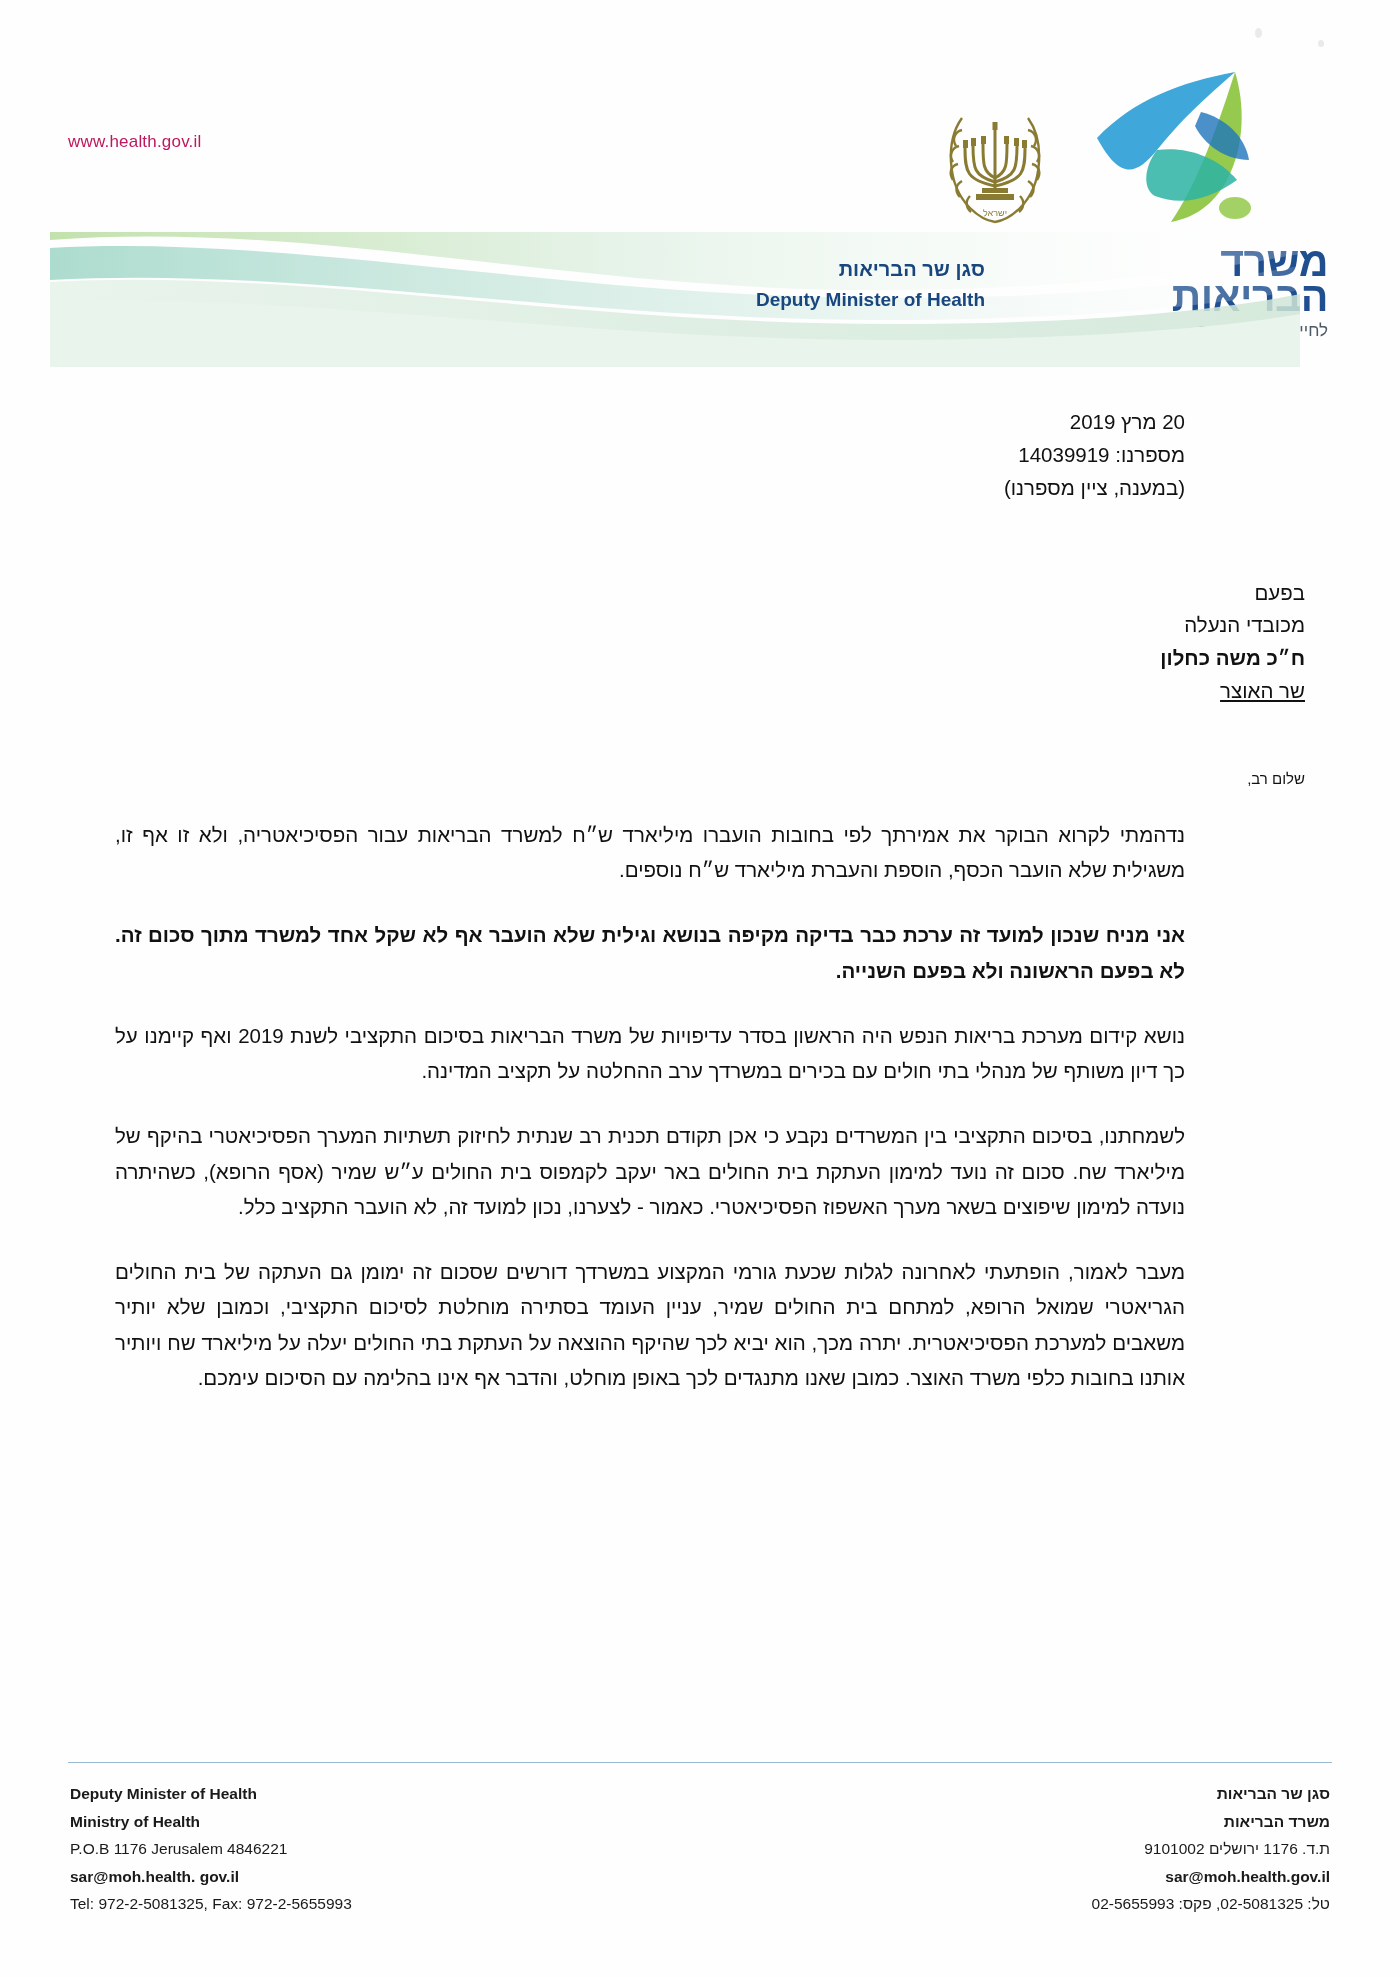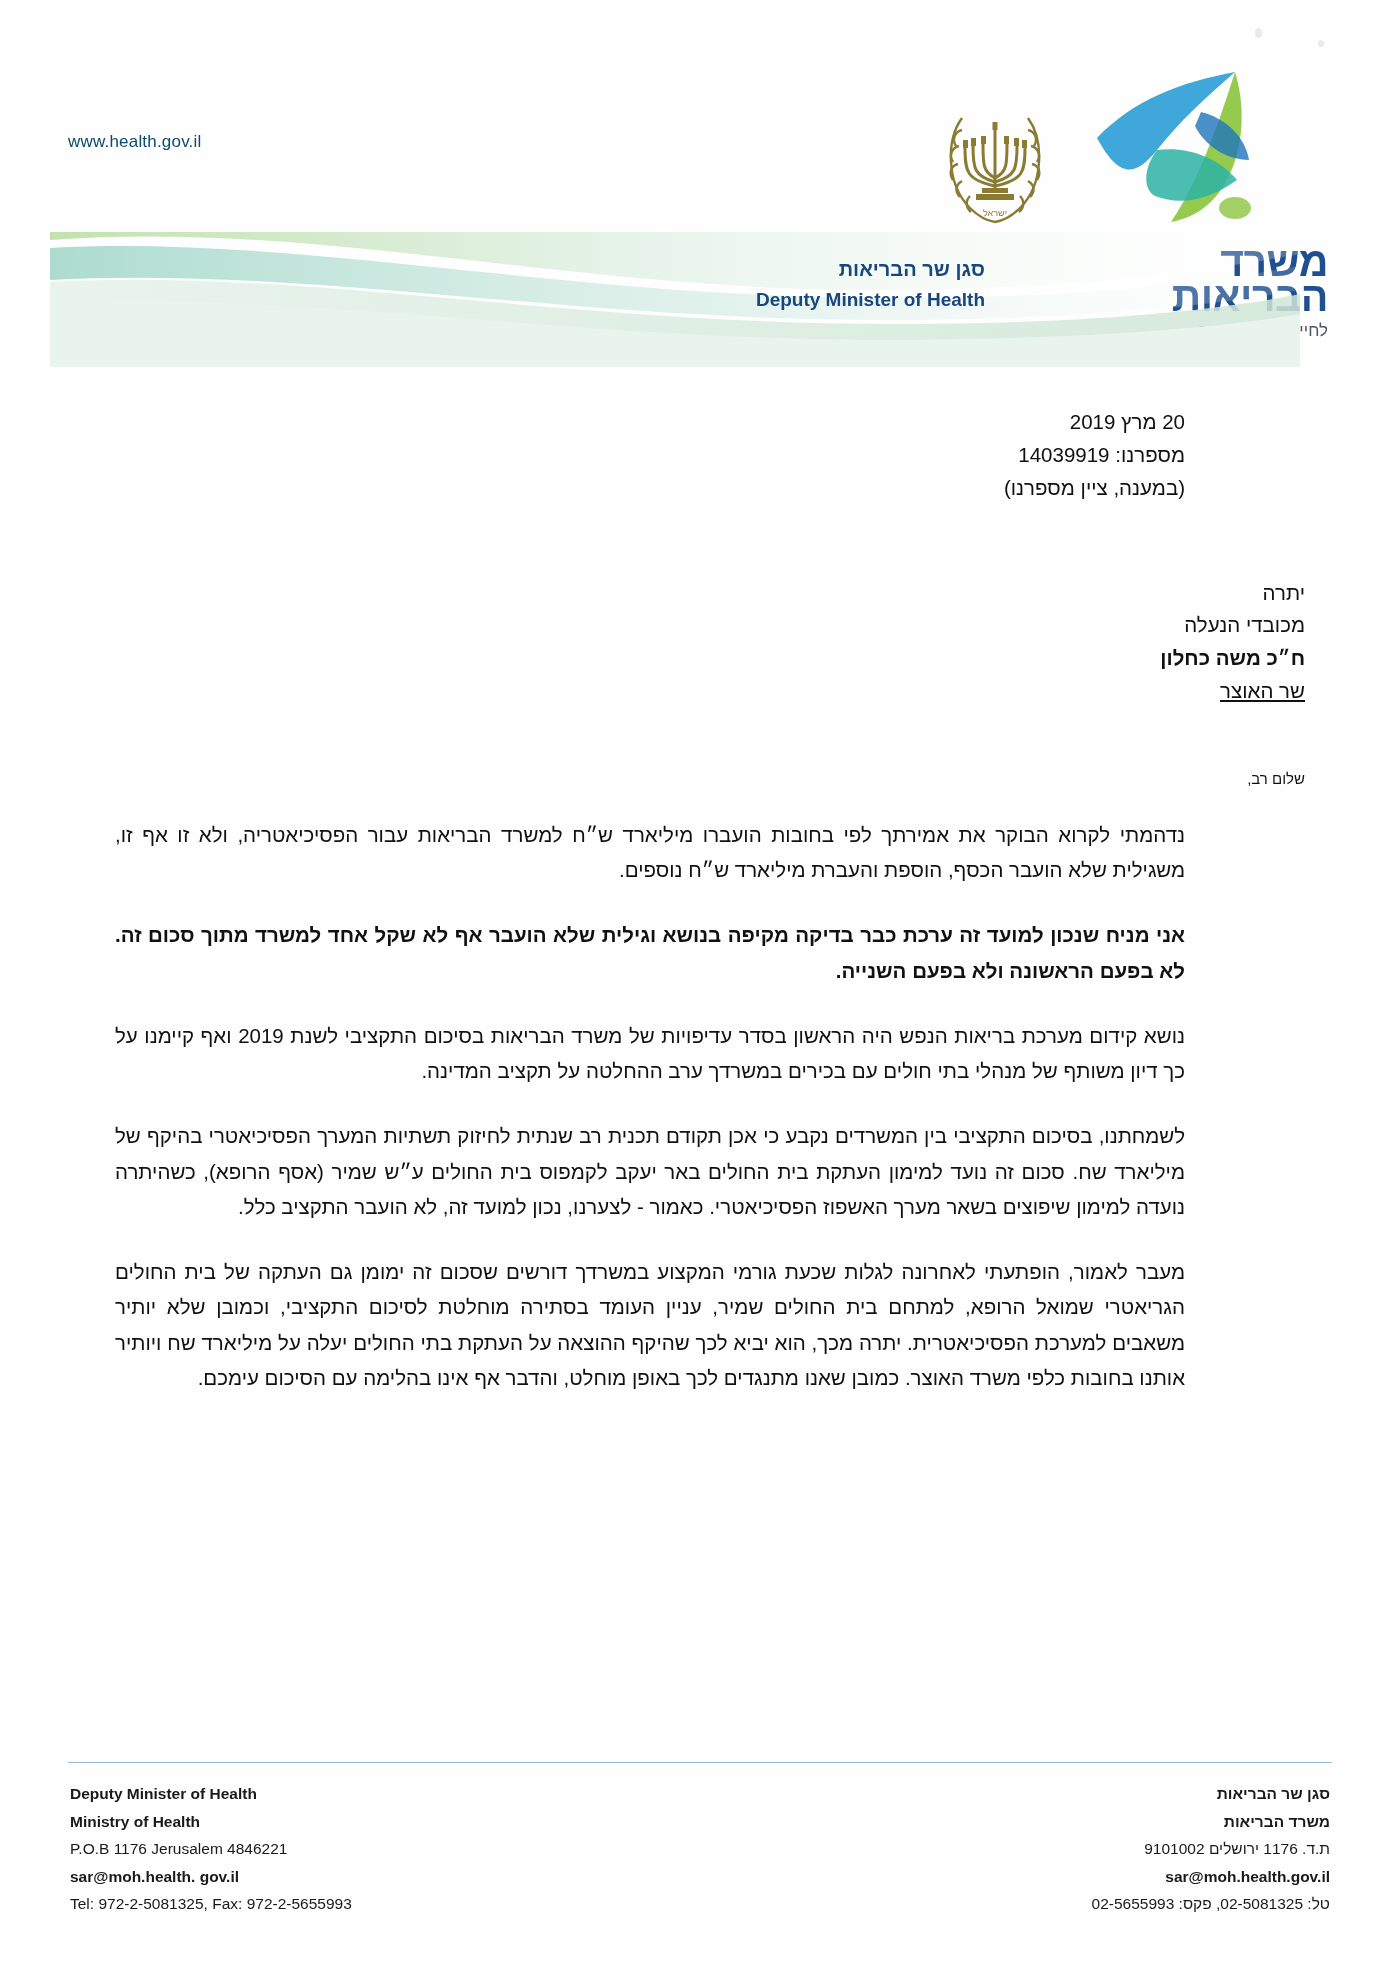--- a/index.html
+++ b/index.html
@@ -27,21 +27,21 @@
     position: absolute;
     top: 0; left: 0; right: 0;
     height: 400px;
   }
 
   .site-url {
     position: absolute;
     left: 68px;
     top: 132px;
     font-size: 17px;
-    color: #0c4a6e;
+    color: #be185d;
     letter-spacing: .2px;
   }
 
   
   .swoosh {
     position: absolute;
     left: 50px;
     top: 232px;
     width: 1250px;
     height: 135px;
@@ -291,21 +291,21 @@
 
   <div class="content">
 
     <div class="meta">
       <div>20 מרץ 2019</div>
       <div>מספרנו: 14039919</div>
       <div>(במענה, ציין מספרנו)</div>
     </div>
 
     <div class="addressee">
-      <div>יתרה</div>
+      <div>בפעם</div>
       <div>מכובדי הנעלה</div>
       <div class="bold">ח״כ משה כחלון</div>
       <div class="uline">שר האוצר</div>
     </div>
 
     <div class="greeting">שלום רב,</div>
 
     <div class="para">נדהמתי לקרוא הבוקר את אמירתך לפי בחובות הועברו מיליארד ש״ח למשרד הבריאות עבור הפסיכיאטריה, ולא זו אף זו, משגילית שלא הועבר הכסף, הוספת והעברת מיליארד ש״ח נוספים.</div>
     <div class="para bold">אני מניח שנכון למועד זה ערכת כבר בדיקה מקיפה בנושא וגילית שלא הועבר אף לא שקל אחד למשרד מתוך סכום זה. לא בפעם הראשונה ולא בפעם השנייה.</div>
     <div class="para">נושא קידום מערכת בריאות הנפש היה הראשון בסדר עדיפויות של משרד הבריאות בסיכום התקציבי לשנת 2019 ואף קיימנו על כך  דיון משותף של מנהלי בתי חולים עם בכירים במשרדך ערב ההחלטה על תקציב המדינה.</div>

